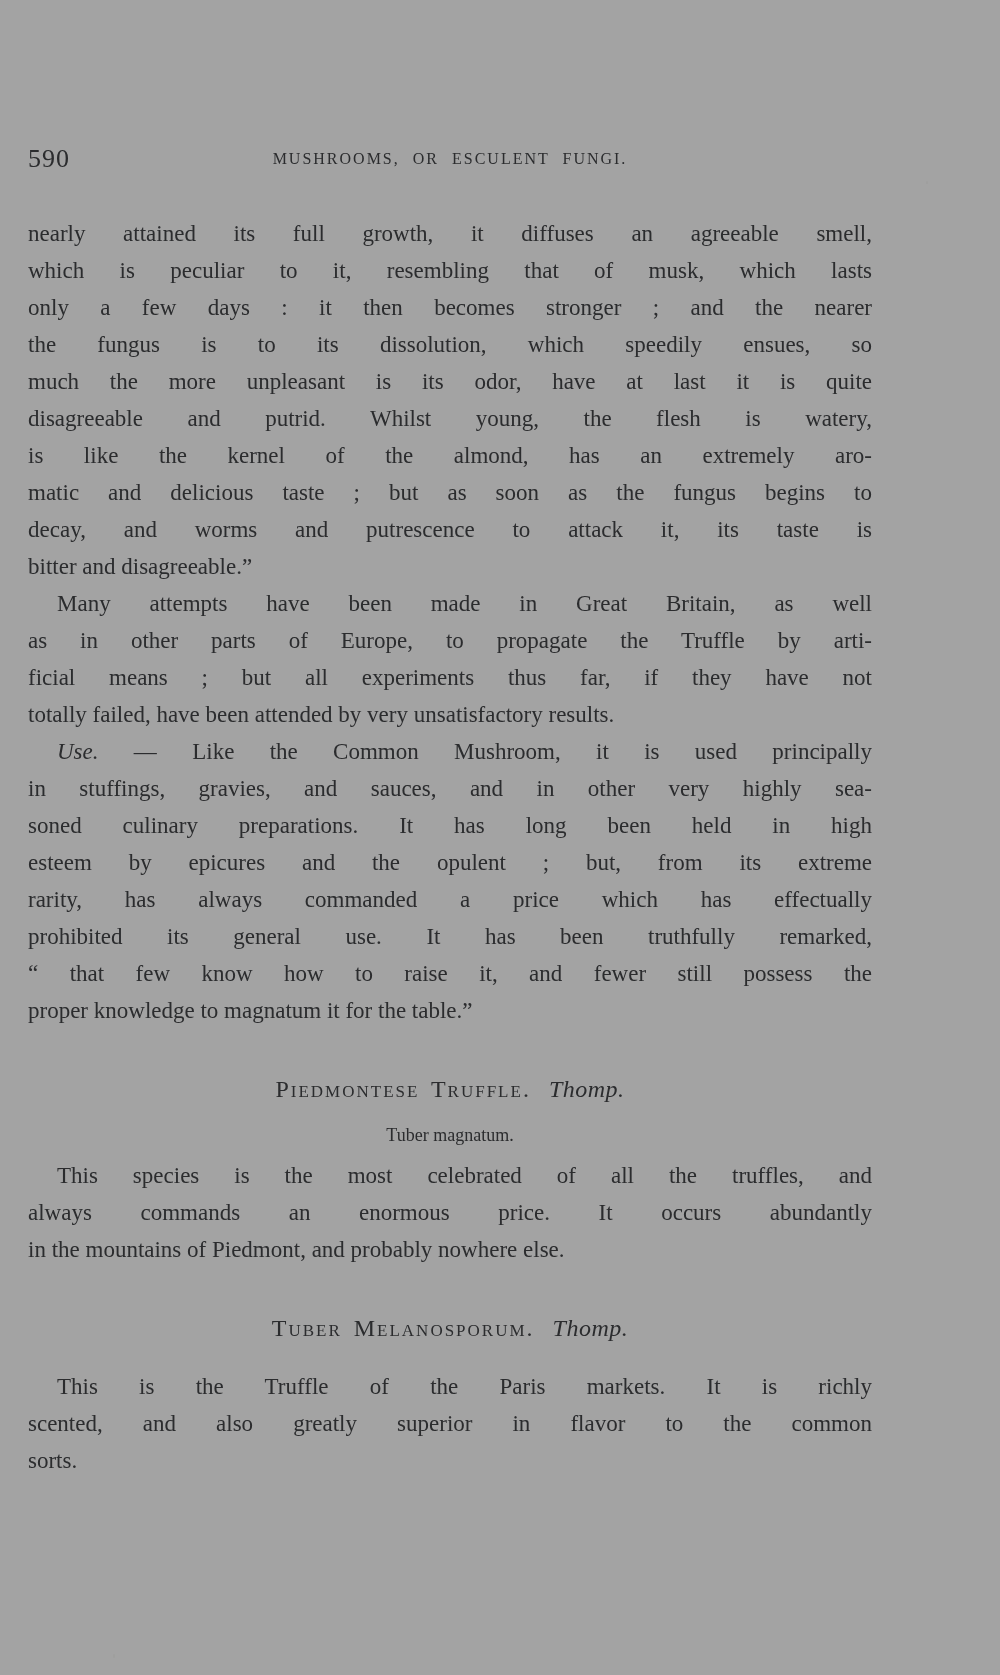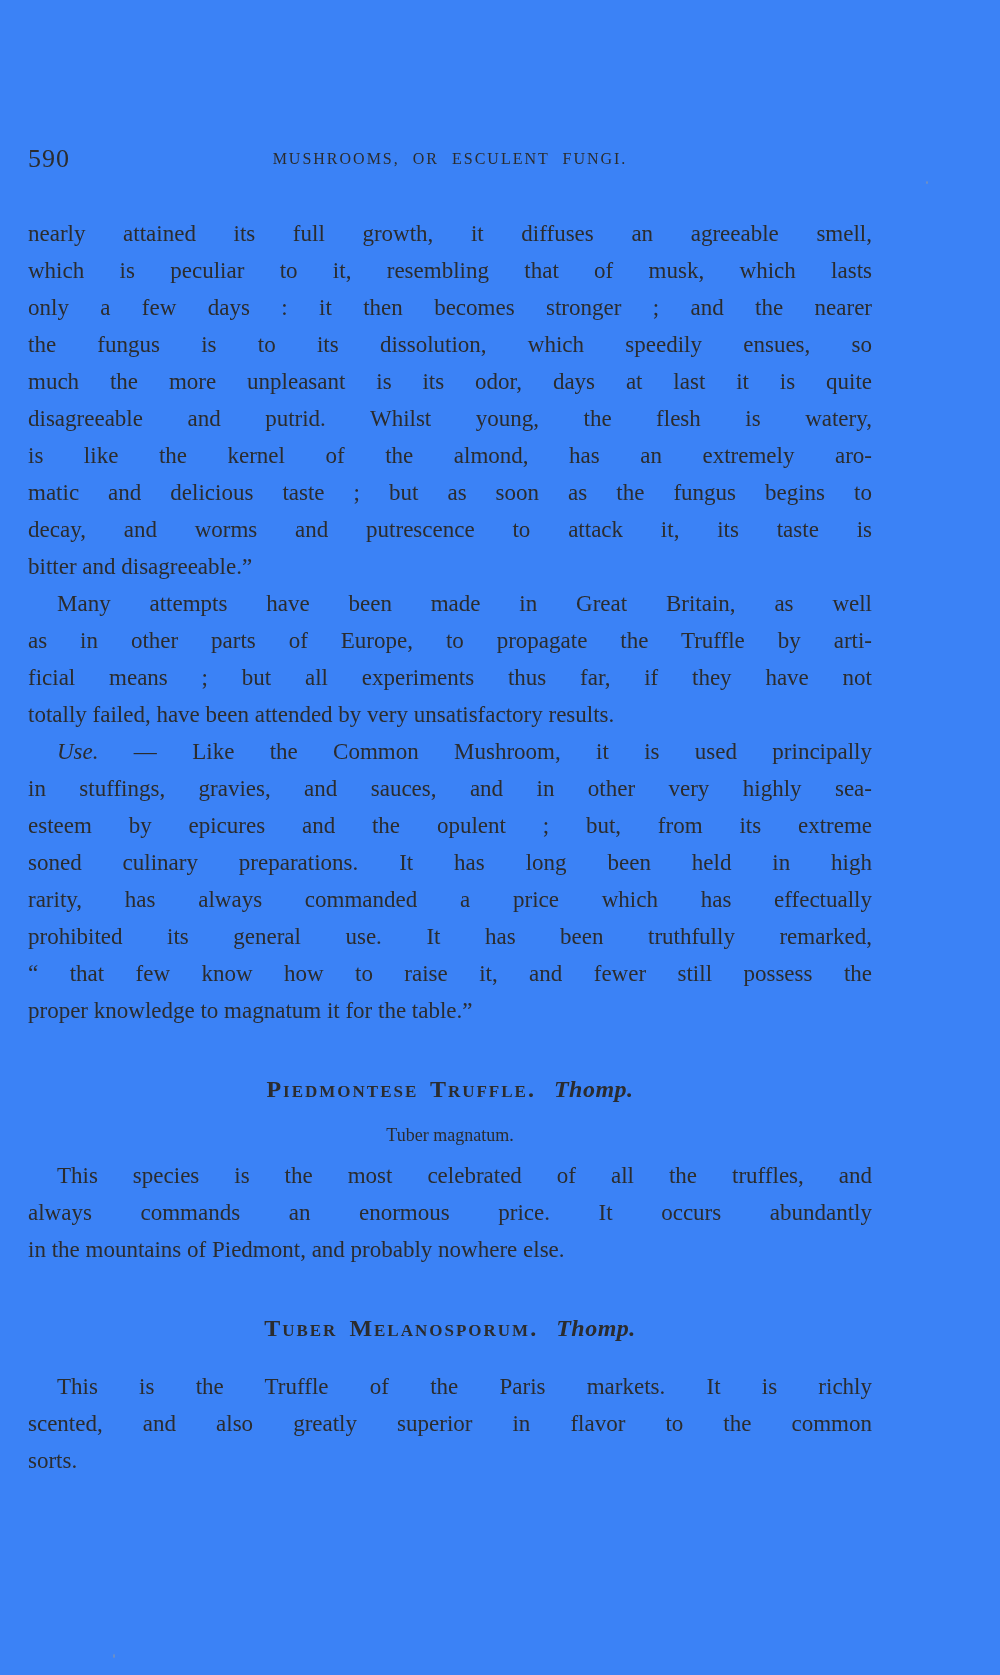--- a/index.html
+++ b/index.html
@@ -55,21 +55,20 @@
     text-align-last: left;
   }
   .line.indent { text-indent: 29px; }
   .it { font-style: italic; }
 
   .heading {
     text-align: center;
     font-size: 24px;
     line-height: 40px;
     margin: 40px 0 20px 0;
-    font-weight: bold;
   }
   .heading .sc {
     font-variant: small-caps;
     letter-spacing: 2px;
     word-spacing: 4px;
   }
   .heading .author {
     font-style: italic;
     margin-left: 18px;
     letter-spacing: 0.5px;
@@ -85,49 +84,49 @@
   .speck {
     position: absolute;
     background: #9a9b99;
     border-radius: 50%;
     opacity: 0.55;
   }
 </style>
 </head>
 <body>
 
-<div class="page" style="background: #3b82f6; color: rgb(43, 44, 46); padding-left: 28px;">
+<div class="page" style="background: #a3a3a3; color: rgb(43, 44, 46); padding-left: 28px;">
   <div class="running-head">
     <span class="pagenum">590</span>
     <span class="runtitle">MUSHROOMS, OR ESCULENT FUNGI.</span>
   </div>
   <div>
       <div class="para">
         <div class="line">nearly attained its full growth, it diffuses an agreeable smell,</div>
         <div class="line">which is peculiar to it, resembling that of musk, which lasts</div>
         <div class="line">only a few days : it then becomes stronger ; and the nearer</div>
         <div class="line">the fungus is to its dissolution, which speedily ensues, so</div>
-        <div class="line">much the more unpleasant is its odor, days at last it is quite</div>
+        <div class="line">much the more unpleasant is its odor, have at last it is quite</div>
         <div class="line">disagreeable and putrid. Whilst young, the flesh is watery,</div>
         <div class="line">is like the kernel of the almond, has an extremely aro-</div>
         <div class="line">matic and delicious taste ; but as soon as the fungus begins to</div>
         <div class="line">decay, and worms and putrescence to attack it, its taste is</div>
         <div class="line last">bitter and disagreeable.”</div>
       </div>
       <div class="para">
         <div class="line indent">Many attempts have been made in Great Britain, as well</div>
         <div class="line">as in other parts of Europe, to propagate the Truffle by arti-</div>
         <div class="line">ficial means ; but all experiments thus far, if they have not</div>
         <div class="line last">totally failed, have been attended by very unsatisfactory results.</div>
       </div>
       <div class="para">
         <div class="line indent"><span class="it">Use.</span><span> — Like the Common Mushroom, it is used principally</span></div>
         <div class="line">in stuffings, gravies, and sauces, and in other very highly sea-</div>
+        <div class="line">soned culinary preparations. It has long been held in high</div>
         <div class="line">esteem by epicures and the opulent ; but, from its extreme</div>
-        <div class="line">soned culinary preparations. It has long been held in high</div>
         <div class="line">rarity, has always commanded a price which has effectually</div>
         <div class="line">prohibited its general use. It has been truthfully remarked,</div>
         <div class="line">“ that few know how to raise it, and fewer still possess the</div>
         <div class="line last">proper knowledge to magnatum it for the table.”</div>
       </div>
       <div class="heading"><span class="sc">Piedmontese Truffle.</span><span class="author">Thomp.</span></div>
       <div class="subheading">Tuber magnatum.</div>
       <div class="para">
         <div class="line indent">This species is the most celebrated of all the truffles, and</div>
         <div class="line">always commands an enormous price. It occurs abundantly</div>

